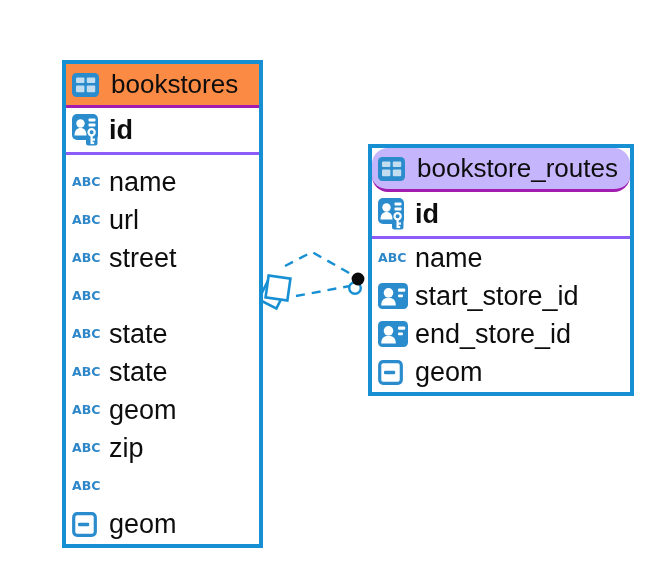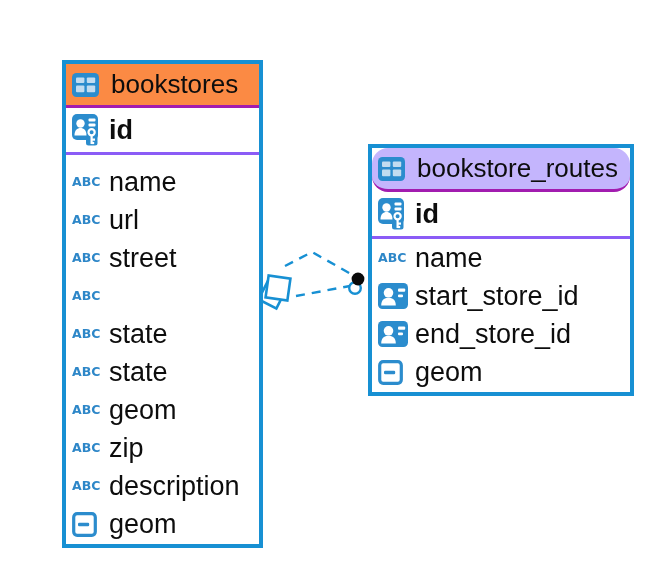--- a/index.html
+++ b/index.html
@@ -159,21 +159,20 @@
       <div class="row">
         <span class="icslot">
             <span class="abc">ABC</span>
           </span>
         <span class="lbl">zip</span>
       </div>
       <div class="row">
         <span class="icslot">
             <span class="abc">ABC</span>
           </span>
-        <span class="lbl">description</span>
       </div>
       <div class="row">
         <span class="icslot">
           <svg width="25" height="25">
               <use href="#icon-geom"></use>
             </svg>
         </span>
         <span class="lbl">geom</span>
       </div>
     </div>

